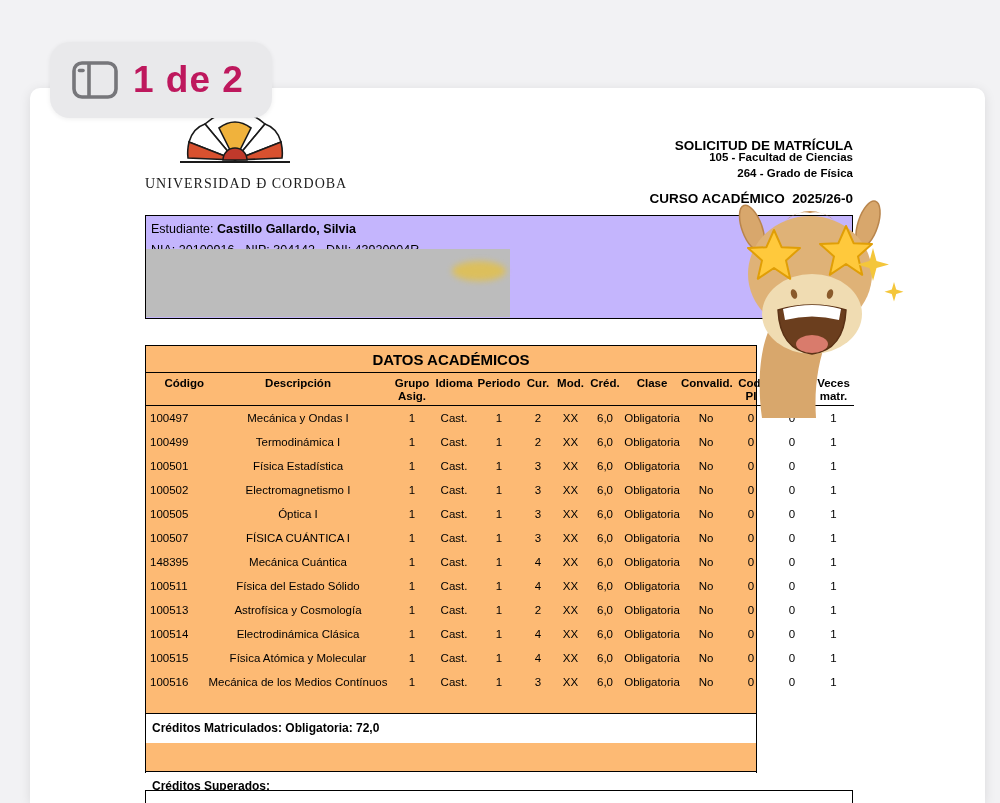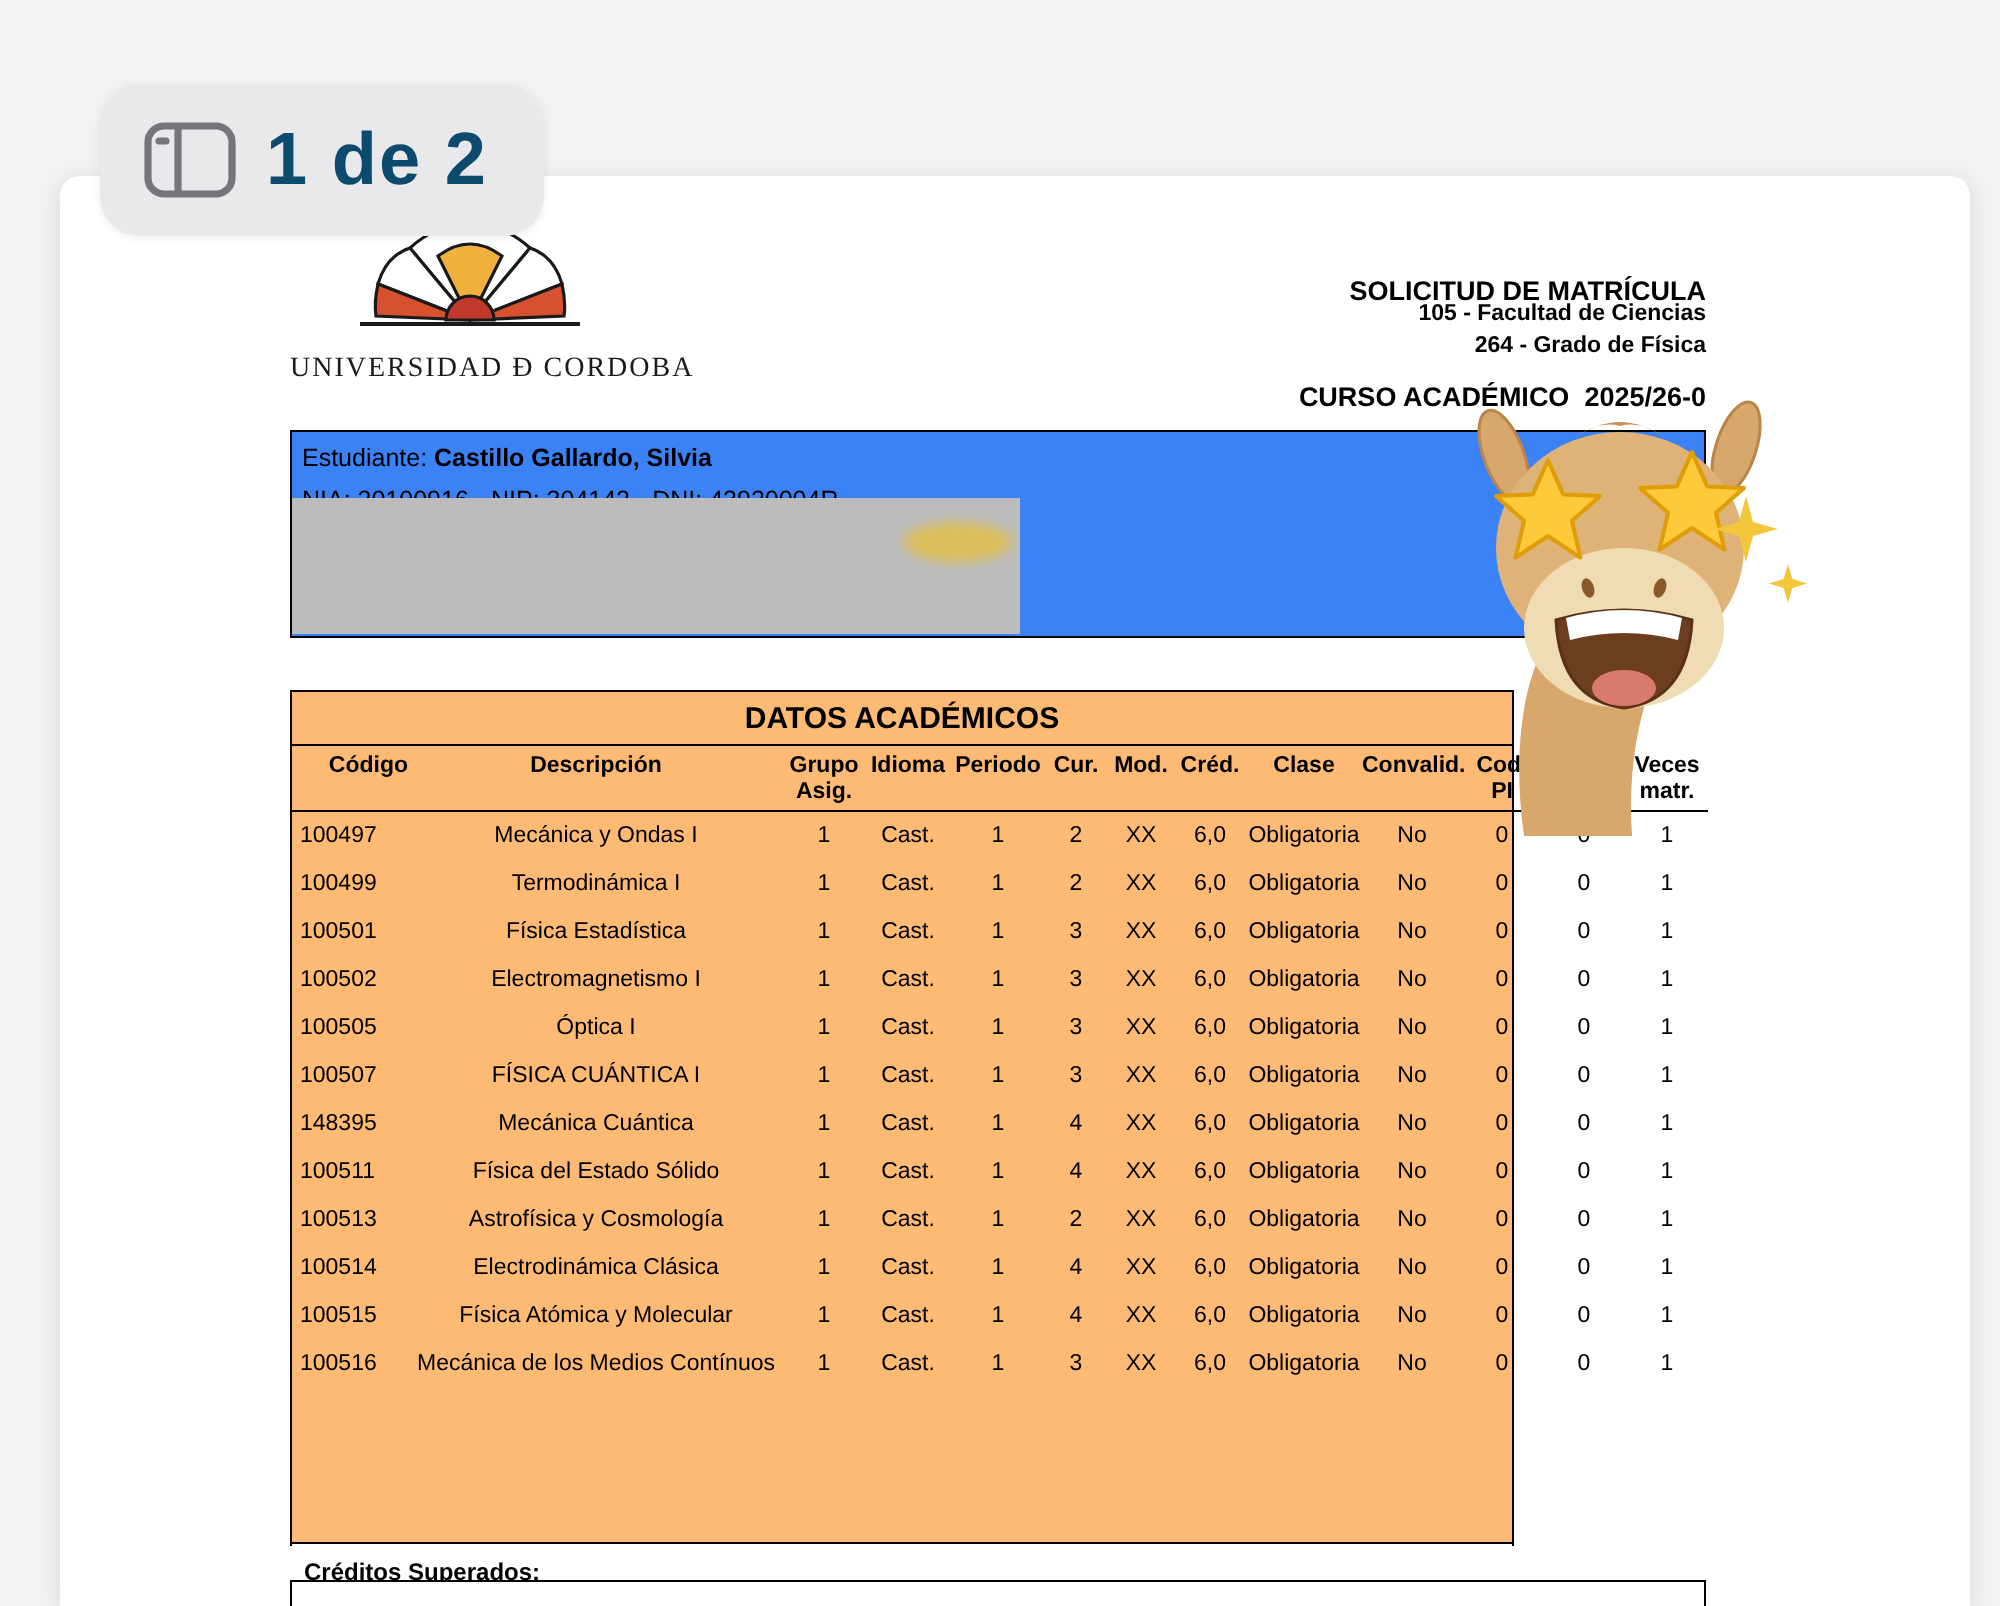--- a/index.html
+++ b/index.html
@@ -9,21 +9,21 @@
     font-family:"Liberation Sans",sans-serif;
     color:#000;
   }
   
   .page-badge{
     position:absolute;left:50px;top:42px;height:76px;z-index:50;
     display:flex;align-items:center;gap:15px;padding:0 28px 0 22px;
     background:#e9e9eb;border-radius:20px;
     box-shadow:0 1px 5px rgba(0,0,0,0.07);
   }
-  .page-badge .label{font-size:37px;font-weight:bold;color:#0c4a6e;letter-spacing:1px;}
+  .page-badge .label{font-size:37px;font-weight:bold;color:#be185d;letter-spacing:1px;}
   
   .sheet{
     position:absolute;left:30px;top:88px;width:955px;height:715px;
     background:#fff;border-radius:10px 10px 0 0;overflow:hidden;
     box-shadow:0 2px 12px rgba(0,0,0,0.10);z-index:1;
   }
   .logo{position:absolute;left:115px;top:16px;width:180px;text-align:center;}
   .logo-text{
     font-family:"Liberation Serif",serif;font-size:14px;letter-spacing:1px;
     color:#1b1b1b;margin-top:2px;white-space:nowrap;
@@ -31,21 +31,21 @@
   .hdr-main{
     position:absolute;right:132px;top:14px;text-align:right;
     font-weight:bold;font-size:13.5px;line-height:1.3;white-space:pre;
   }
   .hdr-sub{
     position:absolute;right:132px;top:62px;text-align:right;
     font-weight:bold;font-size:11.5px;line-height:1.35;
   }
   .student-box{
     position:absolute;left:115px;top:127px;width:708px;height:104px;
-    border:1.8px solid #000;box-sizing:border-box;background:#3b82f6;
+    border:1.8px solid #000;box-sizing:border-box;background:#c4b5fd;
   }
   .student-line{padding:6px 0 0 5px;font-size:12.5px;}
   .student-line b{font-weight:bold;}
   .id-line{position:absolute;left:5px;top:27px;font-size:12.5px;white-space:nowrap;}
   .redaction{
     position:absolute;left:0;top:33px;width:364px;height:68px;
     background:#bcbcbc;
   }
   .smudge{
     position:absolute;left:306px;top:12px;width:54px;height:20px;
@@ -373,20 +373,21 @@
             <td>XX</td>
             <td>6,0</td>
             <td>Obligatoria</td>
             <td>No</td>
             <td>0</td>
             <td>0</td>
             <td>1</td>
           </tr>
         </tbody>
     </table>
+    <div class="credit-row r1">Créditos Matriculados: Obligatoria: 72,0</div>
     <div class="credit-row r2">Créditos Superados:</div>
   </div>
 
   <div class="next-box"></div>
 </div>
 
 <div class="sticker">
   <svg width="180" height="232" viewBox="0 0 180 232">
     <path d="M40,232 C34,190 40,155 50,138 L106,150 C96,175 92,202 94,232 Z" fill="#D8A76C"></path>
     <ellipse cx="30" cy="42" rx="10" ry="24" transform="rotate(-20 30 42)" fill="#D8A76C" stroke="#B9854C" stroke-width="1.5"></ellipse>

